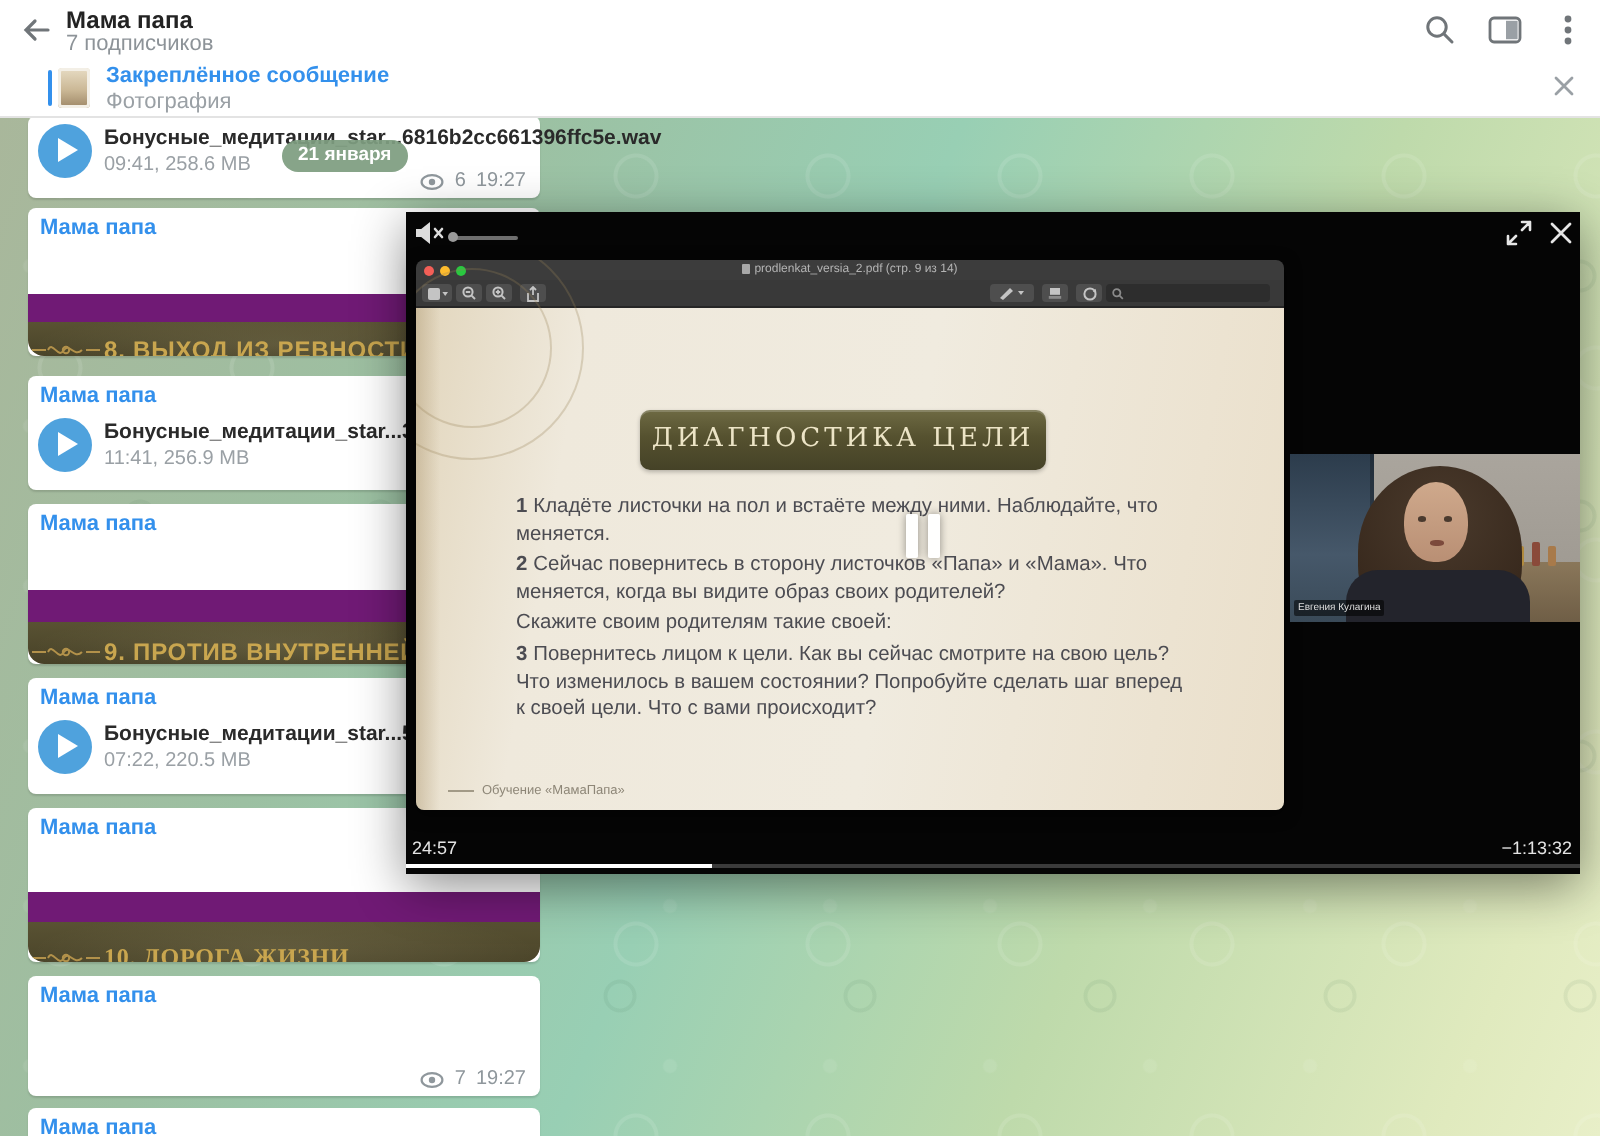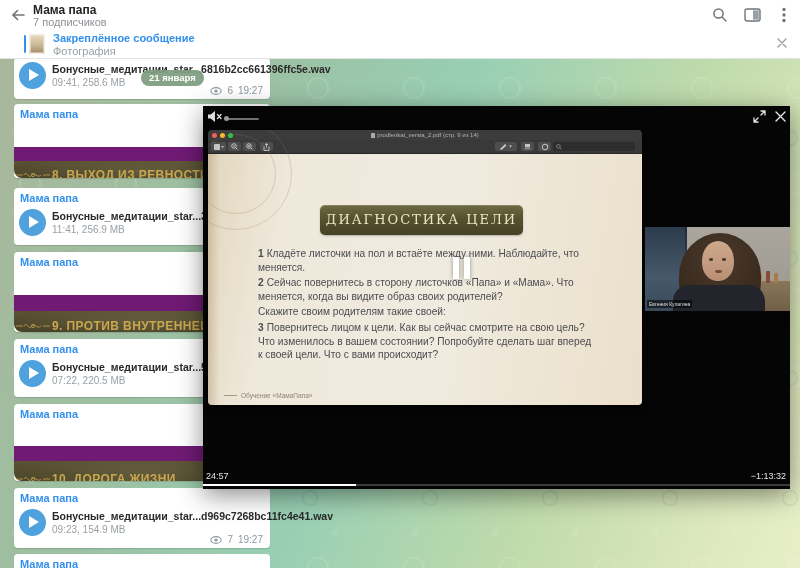--- a/index.html
+++ b/index.html
@@ -51,21 +51,21 @@
       linear-gradient(180deg,#595233 0%,#4a4429 60%,#3b3722 100%);}
   .btitle{position:absolute;left:38px;top:50%;transform:translateY(-50%);
           font-size:12px;font-weight:bold;color:#c9a64f;letter-spacing:0.4px;white-space:nowrap;}
   .orn{position:absolute;left:2px;top:50%;transform:translateY(-50%);}
   .iviews{position:absolute;right:7px;bottom:2px;display:flex;gap:5px;align-items:center;
           font-size:10px;color:#cfcfcf;}
   .date-badge{position:absolute;left:141px;top:70px;z-index:2;height:16px;line-height:16px;
       padding:0 8px;border-radius:8px;background:rgba(126,157,128,0.93);color:#fff;
       font-size:9.5px;font-weight:bold;}
   
-  .player{position:absolute;left:203px;top:106px;width:587px;height:383px;background:#050505;
+  .player{position:absolute;left:203px;top:106px;width:587px;height:331px;background:#050505;
           z-index:10;box-shadow:0 6px 24px rgba(0,0,0,0.45);}
   .p-top{position:absolute;left:0;top:0;right:0;height:22px;}
   .mute{position:absolute;left:4px;top:4px;cursor:pointer;}
   .vol{position:absolute;left:22px;top:12px;width:34px;height:2px;background:#6f6f6f;border-radius:1px;cursor:pointer;}
   .vol::before{content:"";position:absolute;left:-1px;top:-2px;width:5px;height:5px;border-radius:50%;background:#9a9a9a;}
   .p-expand{position:absolute;left:550px;top:4px;width:14px;height:14px;cursor:pointer;}
   .p-close{position:absolute;left:571px;top:4px;width:14px;height:14px;cursor:pointer;}
   
   .pdfwin{position:absolute;left:5px;top:24px;width:434px;height:275px;border-radius:4px;
           overflow:hidden;box-shadow:0 2px 8px rgba(0,0,0,0.6);}
@@ -243,21 +243,21 @@
             <div class="tri"></div>
           </div>
       <div class="fname">Бонусные_медитации_star...59b6bffa4</div>
       <div class="ameta">07:22, 220.5 MB</div>
     </div>
       </div>
       <div class="bubble image" style="top: 404px; height: 77px;">
         <div class="sender">Мама папа</div>
         <div class="imgwrap" style="height:59px;">
       <div class="band black" style="height:15px;"></div>
-      <div class="band olive" style="height:36px;">
+      <div class="band olive" style="height:36px;font-family:Liberation Serif, serif;">
             <svg class="orn" width="34" height="12" viewBox="0 0 34 12">
               <g stroke="#b2914a" fill="none" stroke-width="1">
                 <path d="M0 6 h7 M27 6 h7"></path>
                 <path d="M8 6 c2.5 -5 5 5 8 0 c2.5 -4 5 4 9 0"></path>
                 <circle cx="17" cy="6" r="1.6"></circle>
               </g>
             </svg>
             <span class="btitle">10. ДОРОГА ЖИЗНИ</span>
           </div>
       <div class="band black" style="height:14px;">
@@ -269,27 +269,20 @@
                 </svg>
               </span>
               <span>11</span>
               <span>19:27</span>
             </div>
           </div>
     </div>
       </div>
       <div class="bubble audio" style="top: 488px; height: 60px;">
         <div class="sender">Мама папа</div>
-        <div class="arow" style="top:21px;height:28px;">
-      <div class="play">
-            <div class="tri"></div>
-          </div>
-      <div class="fname">Бонусные_медитации_star...d969c7268bc11fc4e41.wav</div>
-      <div class="ameta">09:23, 154.9 MB</div>
-    </div>
         <div class="views">
           <span>
             <svg width="12" height="8" viewBox="0 0 12 8">
               <ellipse cx="6" cy="4" rx="5.2" ry="3.4" fill="none" stroke="#8f979c" stroke-width="1.1"></ellipse>
               <circle cx="6" cy="4" r="1.6" fill="#8f979c"></circle>
             </svg>
           </span>
           <span>7</span>
           <span>19:27</span>
         </div>

